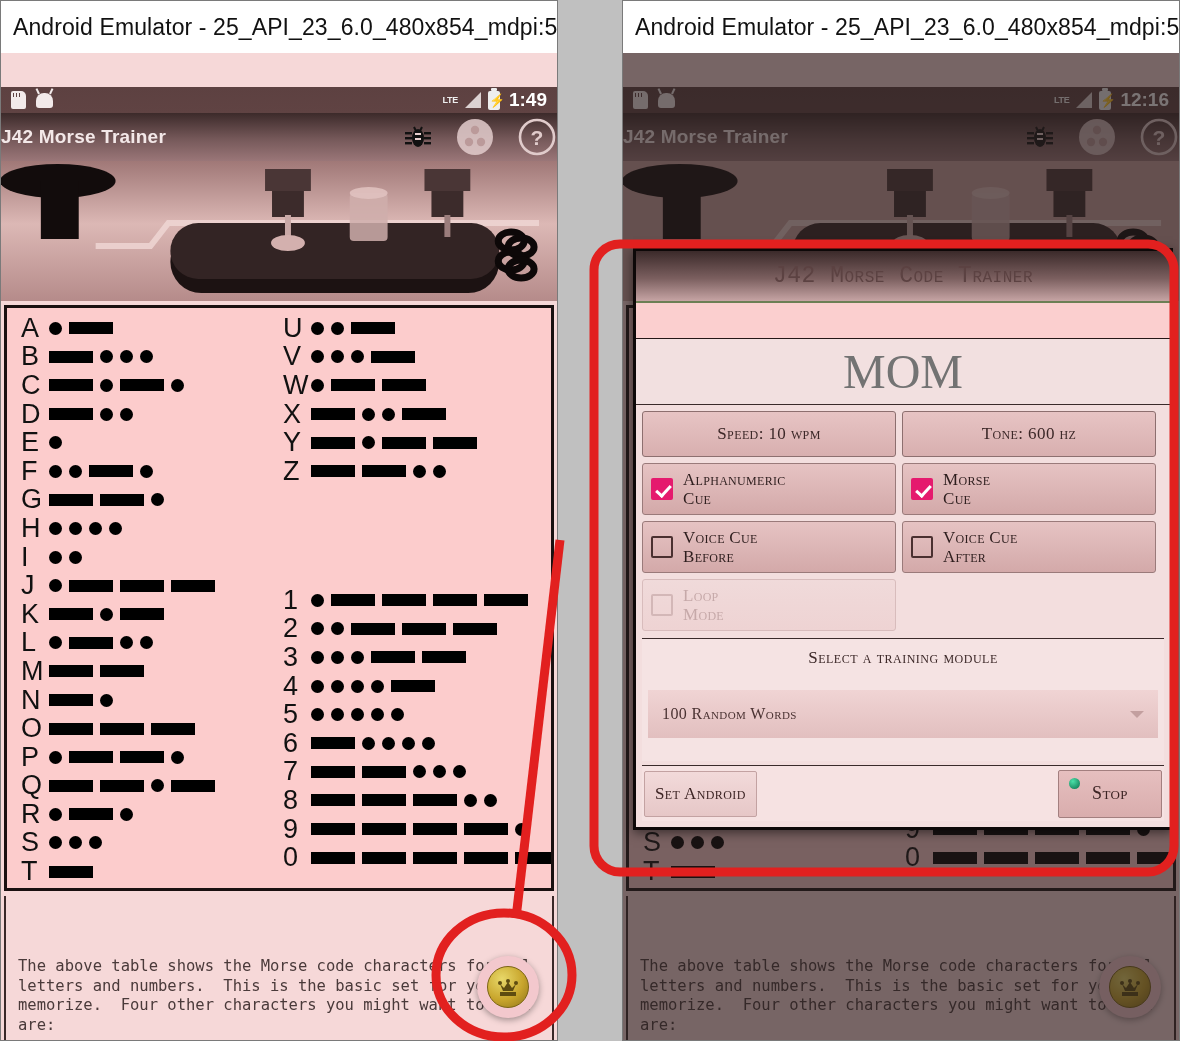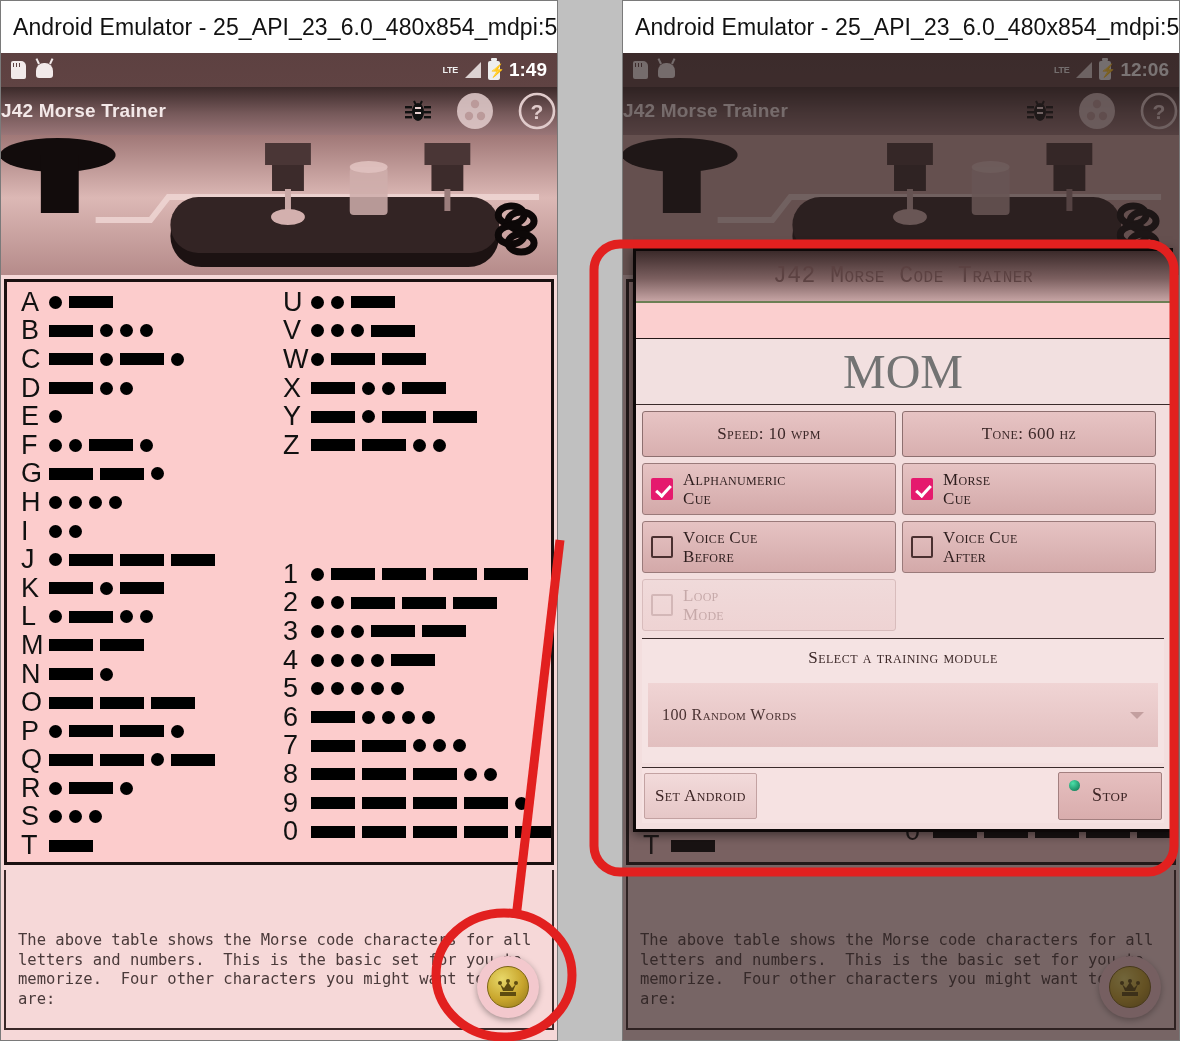--- a/index.html
+++ b/index.html
@@ -26,24 +26,25 @@
     padding-left: 12px;
     font-size: 23px; color: #111; letter-spacing: 0.1px;
     white-space: nowrap;
   }
 
   
   .phone { position: relative; width: 100%; height: 989px; background: #f6d8d8; overflow: hidden; }
 
   
   .statusbar {
-    position: relative; height: 34px;
+    position: relative; height: 26px;
     background: linear-gradient(180deg,#5d4141 0%, #604343 100%);
     display: flex; align-items: center; padding: 0 10px;
     color: #fff;
+    margin-top: 34px;
   }
   .sb-left { display: flex; align-items: center; gap: 10px; }
   .sb-right { margin-left: auto; display: flex; align-items: center; gap: 7px; }
   .ic-sd {
     width: 15px; height: 18px; background: #f2eaea;
     border-radius: 2px 5px 2px 2px; position: relative;
   }
   .ic-sd::after{ content:""; position:absolute; top:2px; left:2px; width:7px;height:4px;
     background: repeating-linear-gradient(90deg,#5d4141 0 1px,transparent 1px 3px); }
   .ic-android {
@@ -188,21 +189,21 @@
 
   .module {
     margin: 7px 6px 0 6px; padding: 6px 0 8px 0;
     border-top: 1px solid #3a2a2a; background:#f5e3e3;
   }
   .module-label {
     text-align:center; font-family:"Liberation Serif", serif; font-variant: small-caps;
     font-size: 17px; color:#3c2828; letter-spacing:0.5px; padding: 3px 0 7px 0;
   }
   .spinner {
-    height: 64px; margin: 8px 6px; background: linear-gradient(180deg,#f0d4d4 0%, #e2bfbf 100%);
+    height: 48px; margin: 15px 6px; background: linear-gradient(180deg,#f0d4d4 0%, #e2bfbf 100%);
     display:flex; align-items:center; padding: 0 14px; position: relative;
   }
   .spinner-val {
     font-family:"Liberation Serif", serif; font-variant: small-caps;
     font-size: 16px; color:#4a3232; letter-spacing:0.4px;
   }
   .caret {
     position:absolute; right: 14px; width:0;height:0;
     border-left:7px solid transparent;border-right:7px solid transparent;
     border-top:7px solid #c39f9f;
@@ -678,21 +679,21 @@
 
       <div class="statusbar">
         <div class="sb-left">
           <span class="ic-sd"></span>
           <span class="ic-android"></span>
         </div>
         <div class="sb-right">
           <span class="ic-lte">LTE</span>
           <span class="ic-signal"></span>
           <span class="ic-batt"></span>
-          <span class="sb-clock">12:06</span>
+          <span class="sb-clock">12:16</span>
         </div>
       </div>
 
       <div class="appbar">
         <div class="appbar-title">J42 Morse Trainer</div>
         <div class="appbar-actions">
           <span class="ic-bug">
             <svg viewBox="0 0 30 28">
                 <g fill="#111">
               <ellipse cx="15" cy="15" rx="6" ry="9"></ellipse>

